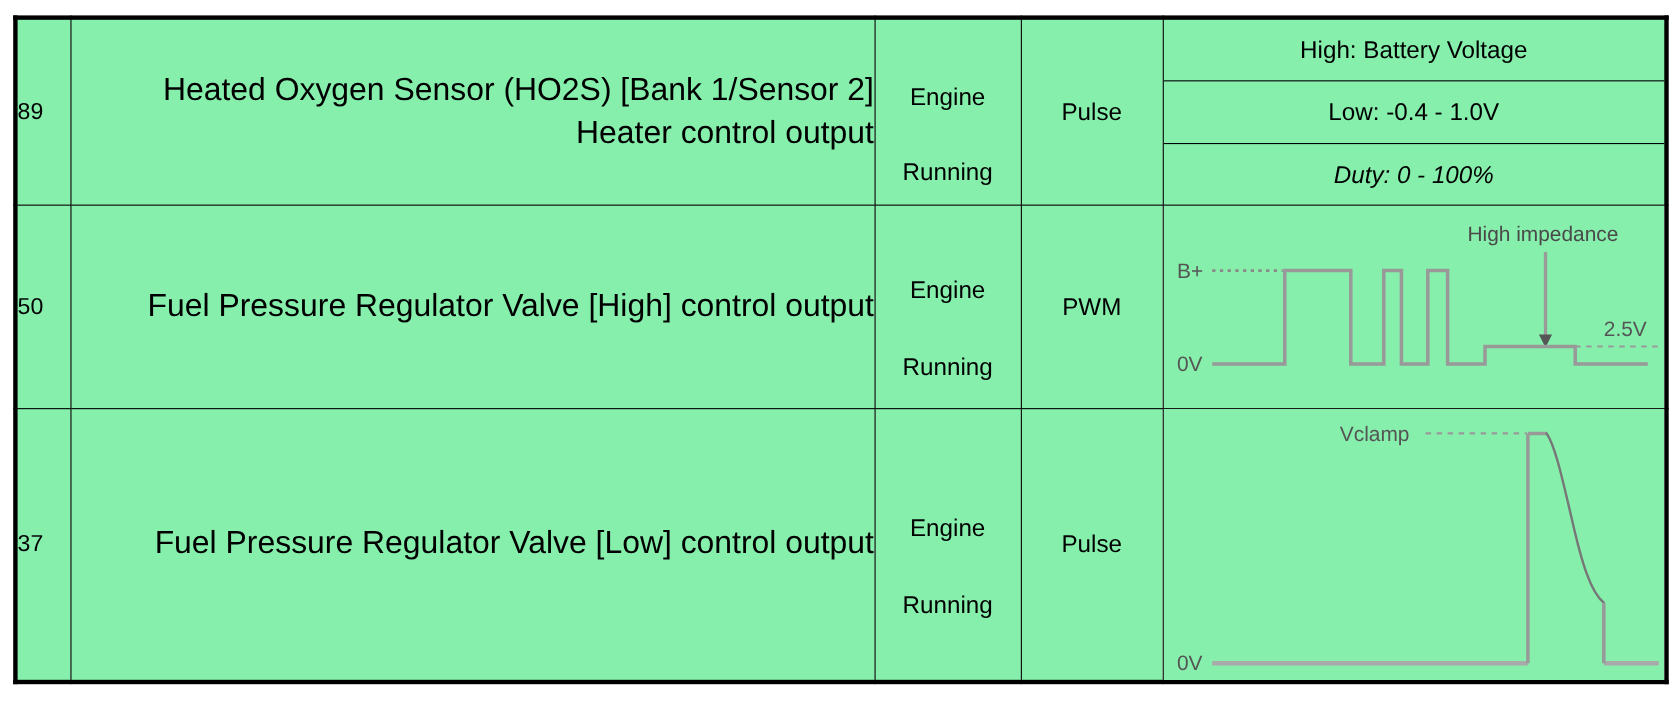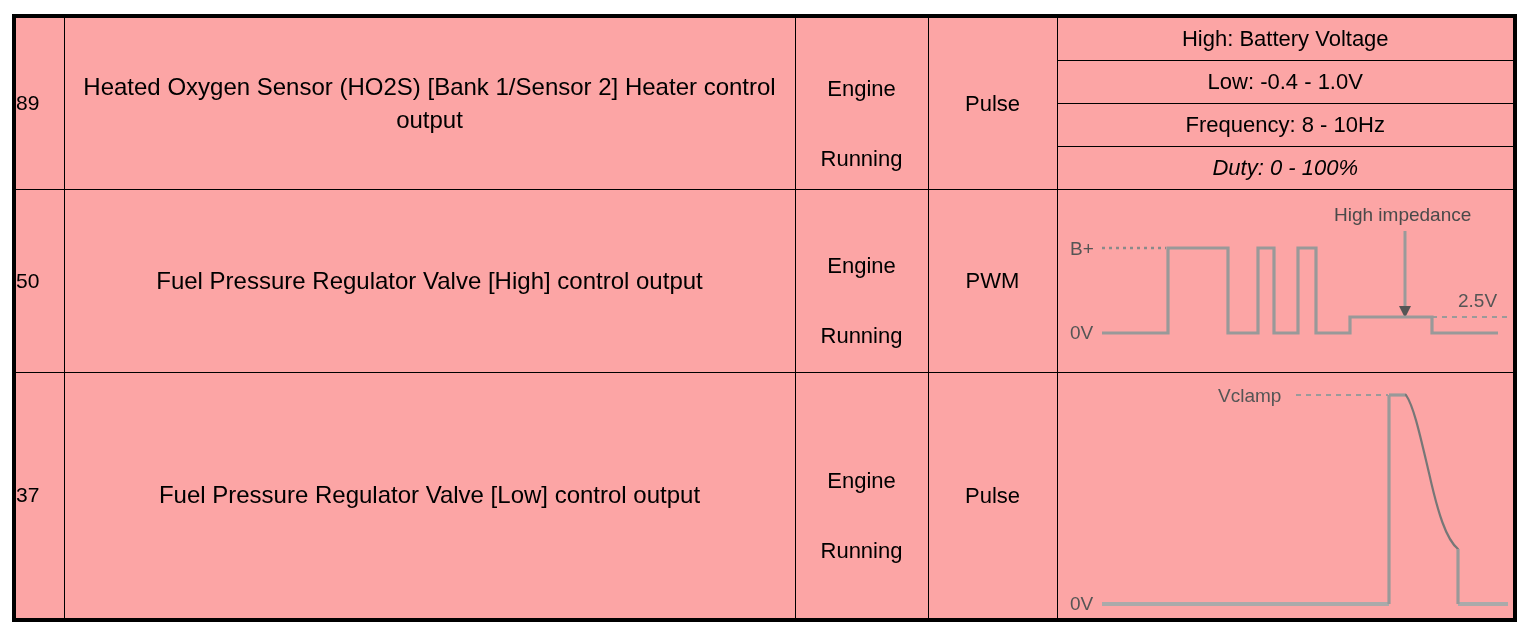--- a/index.html
+++ b/index.html
@@ -31,39 +31,39 @@
     height: 608px;
     border-collapse: collapse;
     border: 4px solid #000000;
     table-layout: fixed;
     background: #ffffff;
   }
   .spec-table td {
     border: 1px solid #000000;
     padding: 0;
     vertical-align: middle;
-    background: #fca5a5;
+    background: #86efac;
   }
 
   
   col.c-no    { width: 50px; }
   col.c-desc  { width: 731px; }
   col.c-cond  { width: 133px; }
   col.c-type  { width: 129px; }
   col.c-spec  { width: 458px; }
 
   
   .cell-no {
     text-align: left;
     font-size: 21px;
     line-height: 1.25;
   }
   .cell-desc {
-    text-align: center;
-    font-size: 24px;
+    text-align: right;
+    font-size: 29px;
     line-height: 1.35;
     padding: 0 8px 0 10px;
   }
   .cell-cond, .cell-type {
     text-align: center;
     font-size: 22px;
     line-height: 1.35;
   }
   .cell-cond .ln { display: block; margin-top: 40px; }
 
@@ -168,23 +168,20 @@
           <span>Pulse</span>
         </td>
         <td class="spec-cell">
           <table class="sub-table">
             <tbody>
               <tr>
                   <td>High: Battery Voltage</td>
                 </tr>
               <tr>
                   <td>Low: -0.4 - 1.0V</td>
-                </tr>
-              <tr>
-                  <td>Frequency: 8 - 10Hz</td>
                 </tr>
               <tr>
                   <td>Duty: 0 - 100%</td>
                 </tr>
             </tbody>
           </table>
         </td>
       </tr>
 
       <tr style="height:183px;">

